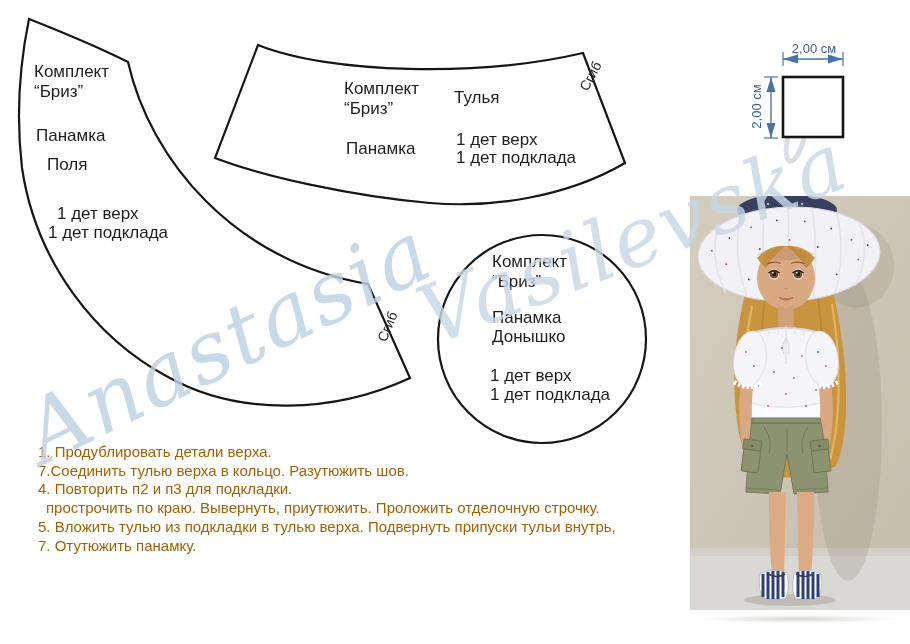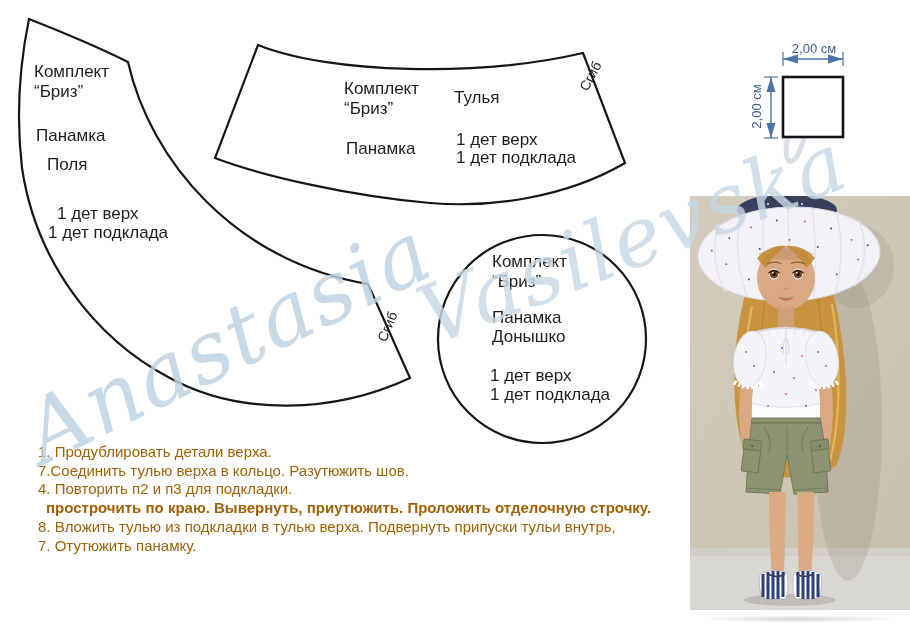--- a/index.html
+++ b/index.html
@@ -19,21 +19,21 @@
   .fold-brim{left:374px;top:338px;transform:rotate(-68deg);transform-origin:left top;}
   .scale-label{
     position:absolute;z-index:2;font-size:13px;color:#3a5f91;white-space:nowrap;
   }
   .scale-w{left:786px;top:41px;width:56px;text-align:center;}
   .scale-h{left:728px;top:99px;width:56px;text-align:center;transform:rotate(-90deg);}
   #instructions{
     position:absolute;left:38px;top:443px;z-index:2;font-size:15px;
     line-height:18.7px;color:#a16207;white-space:nowrap;
   }
-  #instructions .cont{padding-left:8px;font-weight:bold;}
+  #instructions .cont{padding-left:8px;}
   .watermark{
     position:absolute;z-index:5;font-family:"DejaVu Serif",serif;font-style:italic;
     color:#bdd2e2;opacity:.82;white-space:nowrap;pointer-events:none;
     letter-spacing:2px;
   }
   .wm1{left:30px;top:388px;font-size:86px;transform:rotate(-26deg);transform-origin:0 50%;}
   .wm2{left:422px;top:272px;font-size:82px;transform:rotate(-21deg);transform-origin:0 50%;color:#c6d8e5;}
   #photo{
     position:absolute;left:690px;top:196px;width:220px;height:414px;z-index:3;
     overflow:hidden;
@@ -109,21 +109,21 @@
   <div class="plabel" style="left:490px;top:385px">1 дет подклада</div>
 
   <div class="scale-label scale-w">2,00 см</div>
   <div class="scale-label scale-h">2,00 см</div>
 
   <div id="instructions">
     <div>1. Продублировать детали верха.</div>
     <div>7.Соединить тулью верха в кольцо. Разутюжить шов.</div>
     <div>4. Повторить п2 и п3 для подкладки.</div>
     <div class="cont">прострочить по краю. Вывернуть, приутюжить. Проложить отделочную строчку.</div>
-    <div>8. Вложить тулью из подкладки в тулью верха. Подвернуть припуски тульи внутрь,</div>
+    <div>5. Вложить тулью из подкладки в тулью верха. Подвернуть припуски тульи внутрь,</div>
     <div>7. Отутюжить панамку.</div>
   </div>
 
   <div id="photo">
     <svg width="220" height="414" viewBox="0 0 220 414">
       <defs>
         <linearGradient id="wallgrad" x1="0" y1="0" x2="1" y2="1">
           <stop offset="0" stop-color="#d4ccbd"></stop>
           <stop offset="1" stop-color="#c7bfae"></stop>
         </linearGradient>

